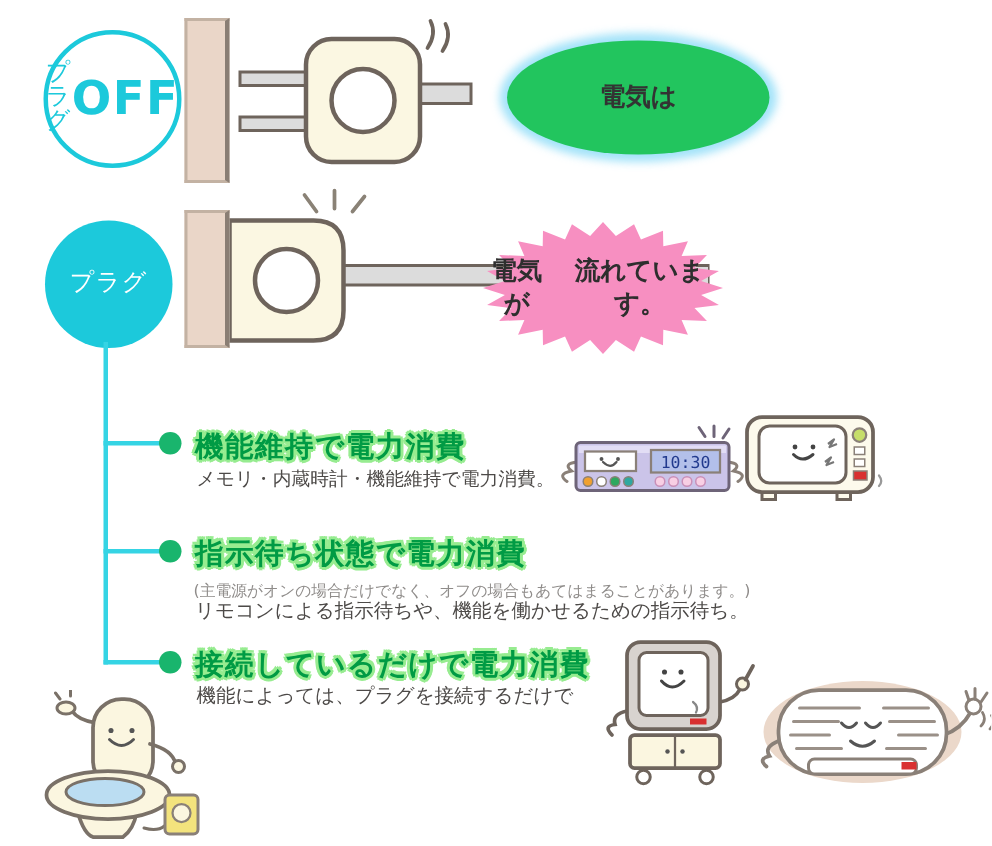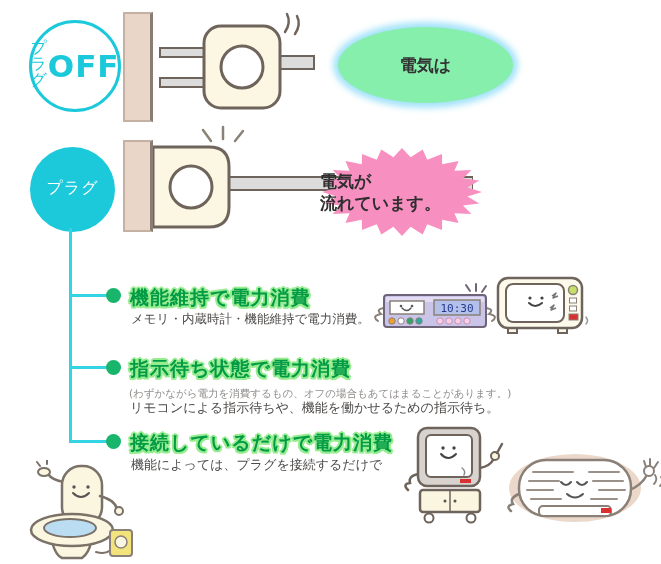--- a/index.html
+++ b/index.html
@@ -18,28 +18,28 @@
   .badge-state{font-size:31px;font-weight:bold;letter-spacing:1px;}
 
   
   .wall{background:#ead6c8;border:2px solid #c3b2a3;border-right:3px solid #8a7e74;}
   .wall-off{left:123px;top:12px;width:30px;height:110px;}
   .wall-on{left:123px;top:140px;width:30px;height:92px;}
 
   
   .bubble-off{
     left:338px;top:27px;width:175px;height:76px;border-radius:50%;
-    background:#86efac;box-shadow:0 0 6px 5px rgba(133,218,247,.75);
+    background:#22c55e;box-shadow:0 0 6px 5px rgba(133,218,247,.75);
     display:flex;flex-direction:column;align-items:center;justify-content:center;
     color:#333;font-size:17px;font-weight:600;line-height:1.3;text-align:center;
   }
   .burst-wrap{left:320px;top:146px;width:164px;height:92px;}
   .burst-text{
     position:absolute;left:0;top:0;width:100%;height:100%;
-    display:flex;flex-direction:column;align-items:flex-start;justify-content:center;
+    display:flex;align-items:center;justify-content:center;
     color:#2e2e2e;font-size:17px;font-weight:600;line-height:1.3;text-align:center;
   }
 
   
   .cline{background:#35d4e4;}
   .v-line{left:69px;top:228px;width:3px;height:215px;}
   .branch{height:3px;width:45px;left:69px;}
   .branch1{top:294px;} .branch2{top:366px;} .branch3{top:440px;}
   .dot{width:15px;height:15px;border-radius:50%;background:#19b56d;left:106px;}
   .dot1{top:288px;} .dot2{top:360px;} .dot3{top:434px;}
@@ -110,21 +110,21 @@
   <div class="abs cline branch branch2"></div>
   <div class="abs cline branch branch3"></div>
   <div class="abs dot dot1"></div>
   <div class="abs dot dot2"></div>
   <div class="abs dot dot3"></div>
 
   <div class="abs btitle bt1">機能維持で電力消費</div>
   <div class="abs bdesc bd1">メモリ・内蔵時計・機能維持で電力消費。</div>
 
   <div class="abs btitle bt2">指示待ち状態で電力消費</div>
-  <div class="abs bnote">(わずかながら電力を消費するもの、オフの場合もあてはまることがあります。)</div>
+  <div class="abs bnote">(主電源がオンの場合だけでなく、オフの場合もあてはまることがあります。)</div>
   <div class="abs bdesc bd2">リモコンによる指示待ちや、機能を働かせるための指示待ち。</div>
 
   <div class="abs btitle bt3">接続しているだけで電力消費</div>
   <div class="abs bdesc bd3">
     <span>機能によっては、プラグを接続するだけで</span><br>
   </div>
 
   <svg class="abs" style="left:374px;top:282px;" width="122" height="58" viewBox="0 0 122 58">
     <path d="M11,26 q-10,1 -4,6 q-10,2 -3,7" fill="none" stroke="#8a8078" stroke-width="2" stroke-linecap="round"></path>
     <path d="M111,26 q10,1 4,6 q10,2 3,7" fill="none" stroke="#8a8078" stroke-width="2" stroke-linecap="round"></path>

